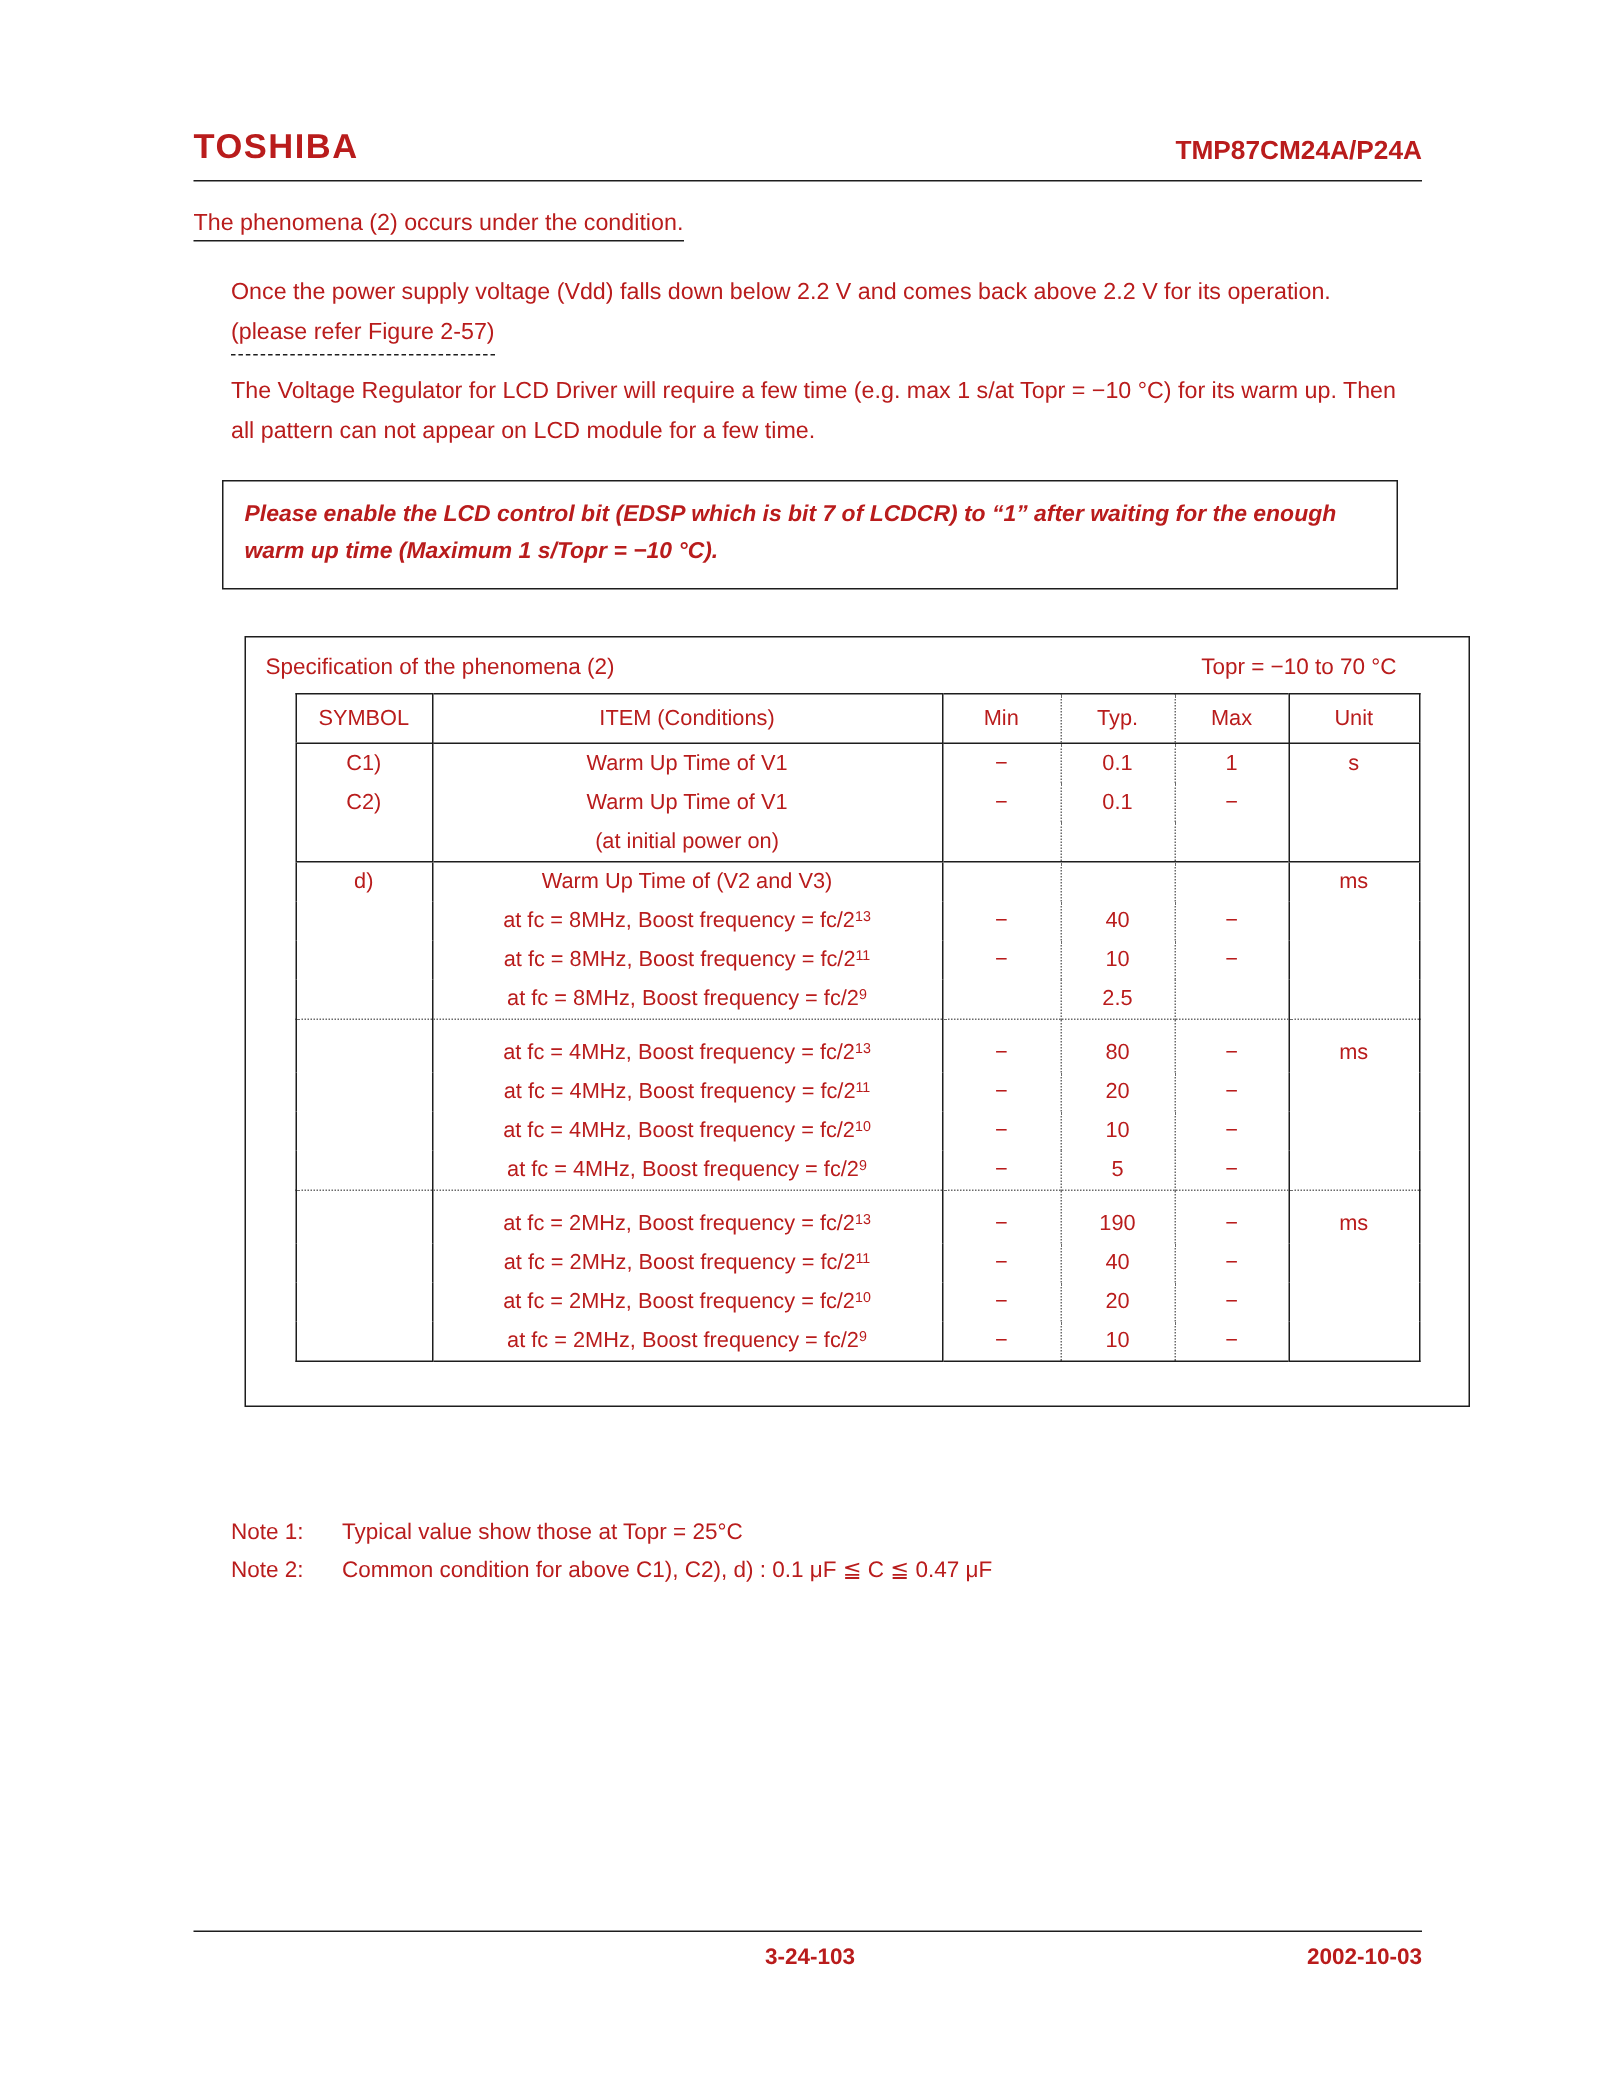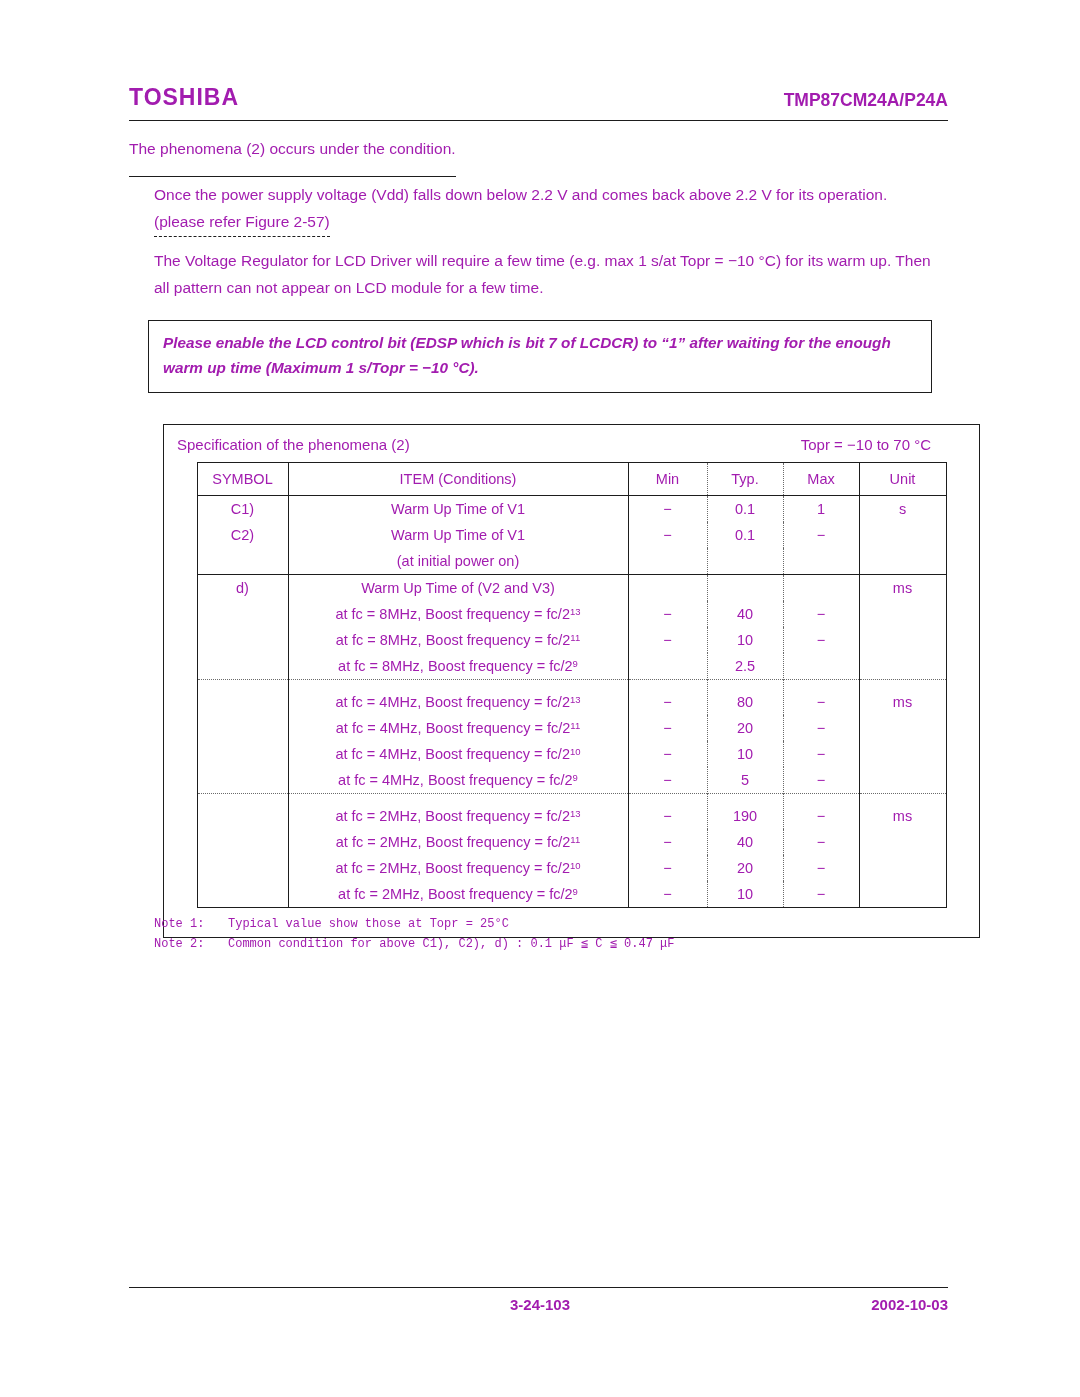--- a/index.html
+++ b/index.html
@@ -1,30 +1,30 @@
 <!DOCTYPE html>
 <html><head>
 <meta charset="utf-8">
 <style>
   html,body { margin:0; padding:0; background:#ffffff; }
   .page {
     position:relative; width:1080px; height:1397px; background:#ffffff;
-    font-family:"Liberation Sans","DejaVu Sans",sans-serif; color:#a21caf;
+    font-family:"Liberation Sans","DejaVu Sans",sans-serif; color:#b91c1c;
     overflow:hidden;
   }
   
   .doc-header { position:absolute; left:129px; right:132px; top:84px;
     display:flex; justify-content:space-between; align-items:flex-end; }
   .brand { font-size:23px; font-weight:bold; letter-spacing:1px; }
   .part-number { font-size:17.5px; font-weight:bold; }
   .header-rule { position:absolute; left:129px; right:132px; top:120px; border-top:1.6px solid #1d1d1d; }
 
   
   .heading { position:absolute; left:129px; top:140px; font-size:15.5px; }
-  .heading span { display:inline-block; border-bottom:1.6px solid #1d1d1d; padding-bottom:18px; }
+  .heading span { display:inline-block; border-bottom:1.6px solid #1d1d1d; padding-bottom:2px; }
   .para1 { position:absolute; left:154px; top:182px; width:805px; font-size:15.5px; line-height:1.72; }
   .figure-ref { display:inline-block; border-bottom:1.6px dashed #1d1d1d; padding-bottom:1px; }
   .para2 { position:absolute; left:154px; top:247px; width:790px; font-size:15.5px; line-height:1.75; }
   .boxed-note { position:absolute; left:148px; top:320px; width:784px; box-sizing:border-box;
     border:1.7px solid #1d1d1d; padding:10px 14px 11px 14px;
     font-size:15.3px; font-weight:bold; font-style:italic; line-height:1.62; }
 
   
   .spec-box { position:absolute; left:163px; top:424px; width:817px; height:514px;
     box-sizing:border-box; border:1.7px solid #1d1d1d; }
@@ -40,21 +40,21 @@
   .c-symbol { border-right:1.4px solid #1d1d1d; }
   .c-item  { border-right:1.4px solid #1d1d1d; }
   .c-min   { border-right:1.2px dotted #6a6a6a; }
   .c-typ   { border-right:1.2px dotted #6a6a6a; }
   .c-max   { border-right:1.4px solid #1d1d1d; }
   tr.sep-solid td { border-top:1.4px solid #1d1d1d; }
   tr.sep-dotted td { border-top:1.6px dotted #6a6a6a; padding-top:9px; }
   sup { font-size:9.5px; line-height:0; vertical-align:4px; }
 
   
-  .notes { position:absolute; left:154px; top:915px; font-size:12px; line-height:1.64;font-family:Liberation Mono, monospace; }
+  .notes { position:absolute; left:154px; top:1010px; font-size:15px; line-height:1.64; }
   .note-line { display:flex; }
   .note-label { width:74px; flex:0 0 74px; }
 
   
   .footer-rule { position:absolute; left:129px; right:132px; top:1287px; border-top:1.5px solid #1d1d1d; }
   .footer-page { position:absolute; left:0; width:1080px; top:1296px; text-align:center;
     font-size:15px; font-weight:bold; }
   .footer-date { position:absolute; right:132px; top:1296px; font-size:15px; font-weight:bold; }
 </style>
 </head>

